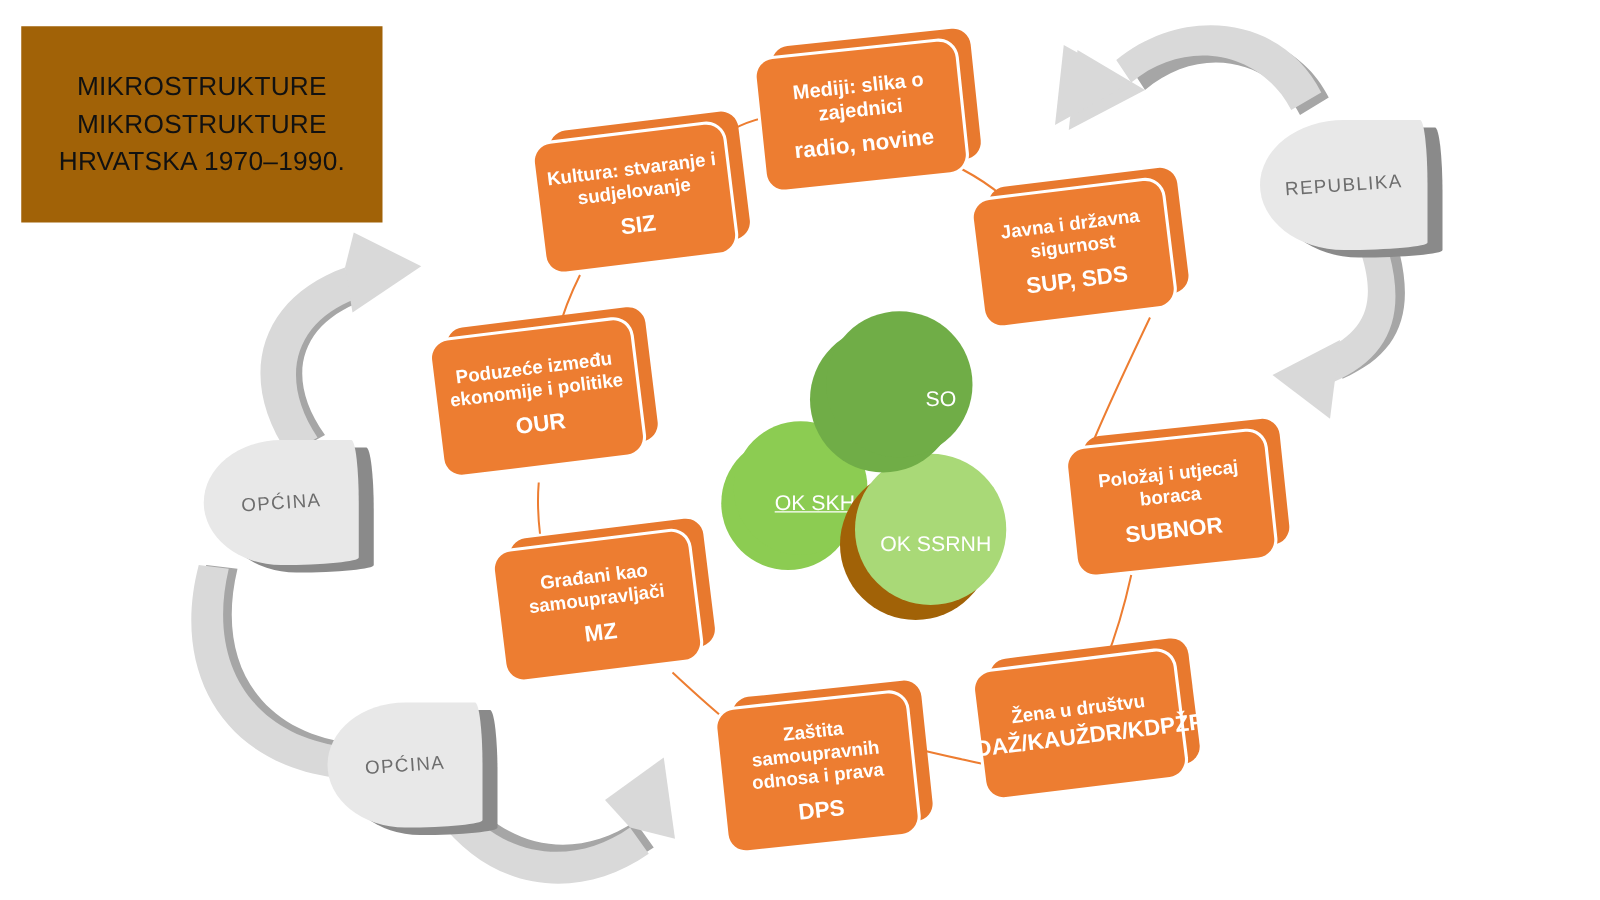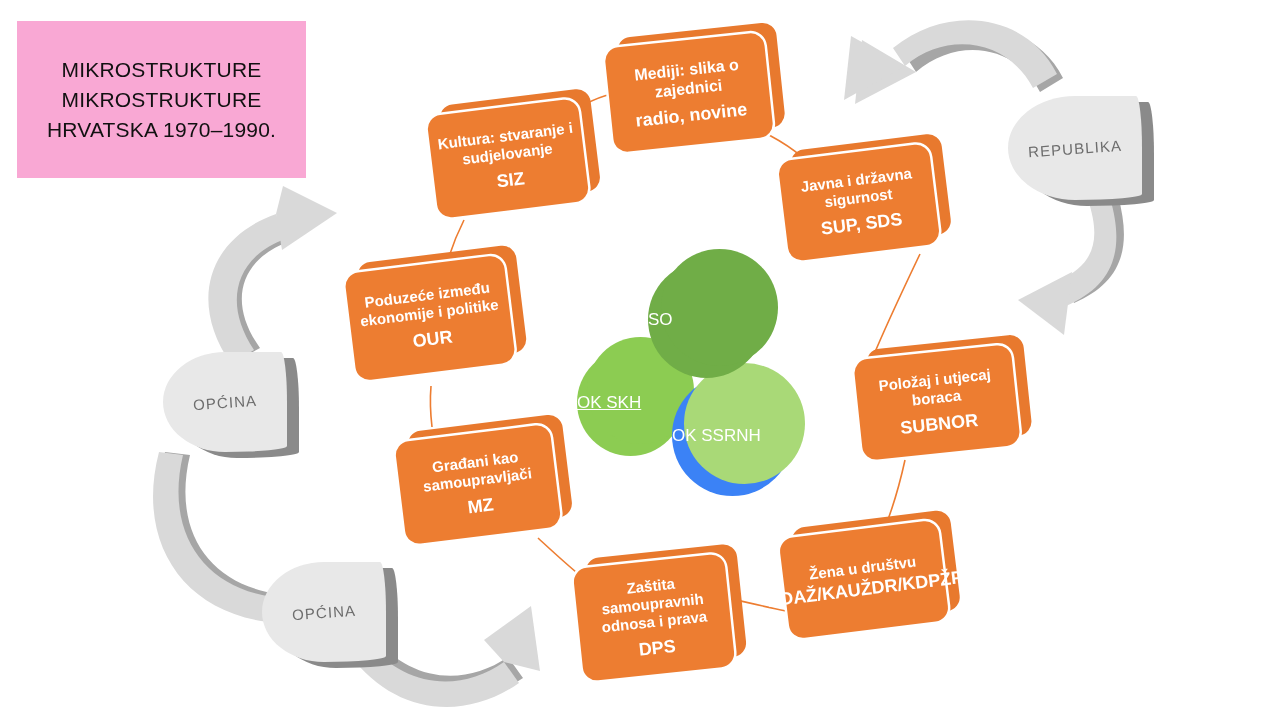--- a/index.html
+++ b/index.html
@@ -2,21 +2,21 @@
 <html><head>
 <meta charset="utf-8">
 <style>
   html,body{margin:0;padding:0;background:#ffffff;}
   body{width:1280px;height:720px;overflow:hidden;font-family:"Liberation Sans","DejaVu Sans",sans-serif;}
   #stage{position:relative;width:1280px;height:720px;background:#fff;}
 
   
   .title-box{
     position:absolute;left:17px;top:21px;width:289px;height:157px;
-    background:#f9a8d4;display:flex;flex-direction:column;
+    background:#a16207;display:flex;flex-direction:column;
     align-items:center;justify-content:center;
     font-size:21px;line-height:30px;color:#111;text-align:center;letter-spacing:.2px;
   }
   .title-box span{display:block;white-space:nowrap;}
 
   
   #arrows,#links{position:absolute;left:0;top:0;width:1280px;height:720px;}
   #arrows{z-index:1;}
   #links{z-index:2;}
 
@@ -31,21 +31,21 @@
     background:#E8E8E8;border-radius:50% 6px 50% 50%/50% 50% 6px 50%;
     display:flex;align-items:center;justify-content:center;
   }
   .gnode .lbl{
     color:#6D6D6D;font-size:15px;letter-spacing:1.1px;
     transform:rotate(-4deg);white-space:nowrap;
   }
 
   
   .circ{position:absolute;z-index:4;border-radius:50%;
-    display:flex;align-items:center;justify-content:flex-start;
+    display:flex;align-items:center;justify-content:flex-end;
     color:#fff;text-align:center;line-height:21px;}
   .circ .cshadow{position:absolute;border-radius:50%;z-index:-1;}
 
   
   .obox{position:absolute;z-index:5;}
   .obox .back{
     position:absolute;left:13px;top:-9px;width:100%;height:100%;
     background:#E8792E;border-radius:14px;
   }
   .obox .front{
@@ -135,21 +135,21 @@
     <div class="face">
       <div class="lbl">OPĆINA</div>
     </div>
   </div>
 
   <div class="circ" style="left:577px;top:349px;width:107px;height:107px;background:#8CCC52;font-size:17px;z-index:4;text-decoration:underline;">
     <div class="cshadow" style="left:10px;top:-12px;width:107px;height:107px;background:#8CCC52;"></div>
     <span>OK SKH</span>
   </div>
 
-  <div class="circ" style="left:672px;top:375px;width:121px;height:121px;background:#3b82f6;font-size:17px;z-index:4;">
+  <div class="circ" style="left:672px;top:375px;width:121px;height:121px;background:#a16207;font-size:17px;z-index:4;">
     <div class="cshadow" style="left:12px;top:-12px;width:121px;height:121px;background:#A9D977;"></div>
     <span style="display:block;">OK SSRNH</span>
   </div>
 
   <div class="circ" style="left:648px;top:261px;width:117px;height:117px;background:#70AD47;font-size:17px;z-index:5;">
     <div class="cshadow" style="left:13px;top:-12px;width:117px;height:117px;background:#70AD47;"></div>
     <span>SO</span>
   </div>
 
   <div class="obox" style="left:609px;top:40px;width:160px;height:105px;transform:rotate(-6deg);">

